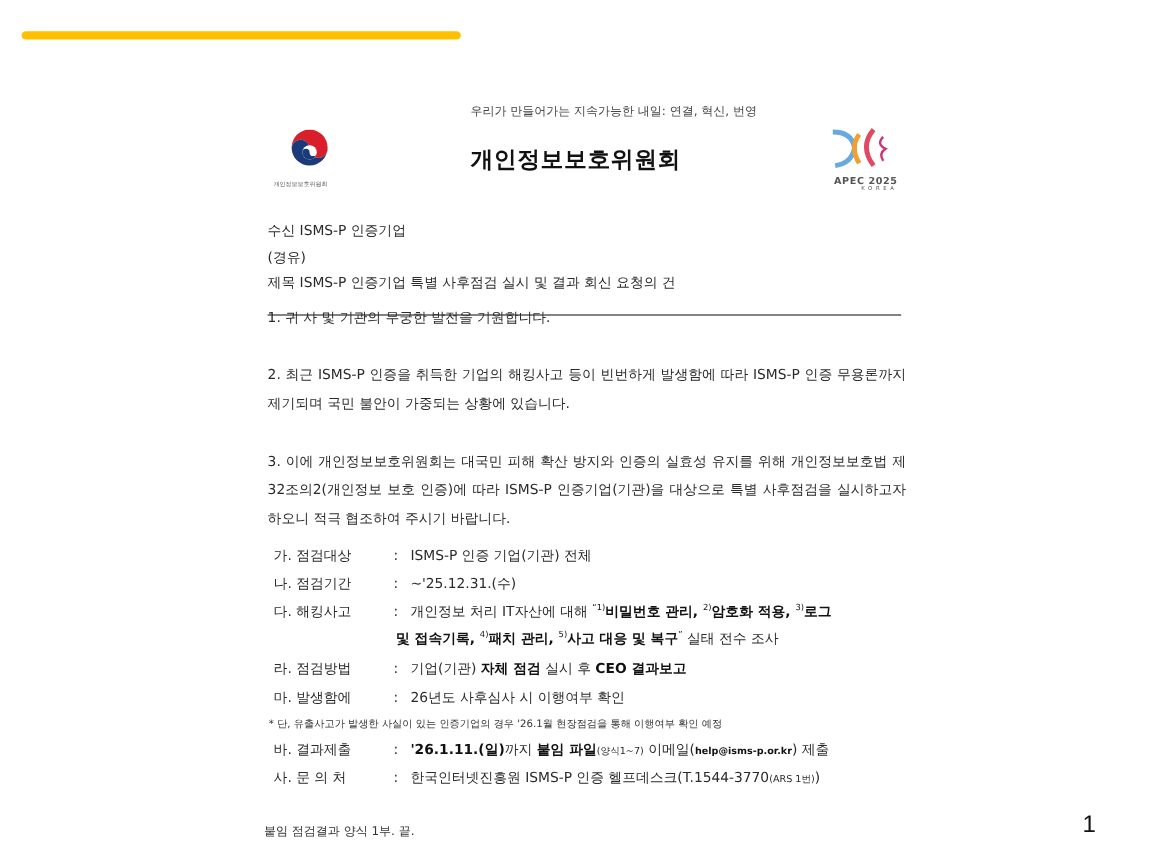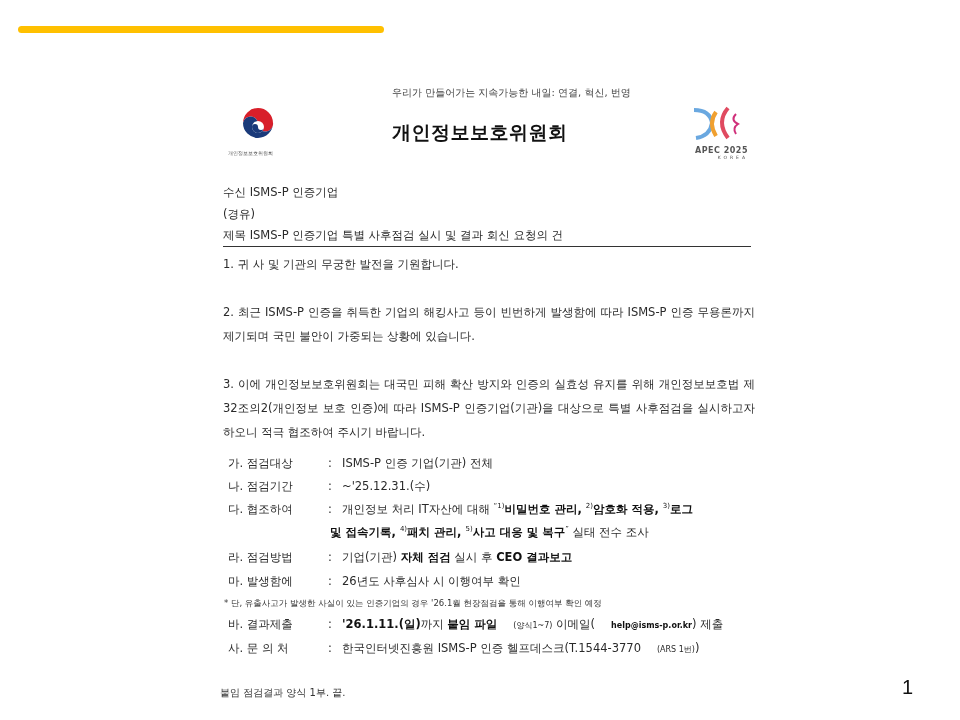--- a/index.html
+++ b/index.html
@@ -21,30 +21,30 @@
     .org-title {
       position: absolute; left: 172px; top: 120px; font-size: 19px; font-weight: bold;
       color: #111; letter-spacing: 0.5px; white-space: nowrap;
     }
     .logo-right { position: absolute; left: 464px; top: 104px; width: 64px; height: 62px; text-align: right; }
     .logo-right .apec { font-size: 8px; font-weight: bold; color: #555; letter-spacing: 0.5px; margin-top: 0px; }
     .logo-right .korea { font-size: 4.5px; color: #555; letter-spacing: 3px; }
     .line { position: absolute; left: 3px; font-size: 11.5px; white-space: nowrap; color: #2a2a2a; }
     .subject {
       position: absolute; left: 3px; top: 228px; width: 528px; font-size: 11.5px;
-      border-bottom: 1.5px solid #333; padding-bottom: 3px; white-space: nowrap;
+      border-bottom: 1.5px solid #333; padding-bottom: 19px; white-space: nowrap;
     }
     .para { position: absolute; left: 3px; width: 532px; font-size: 11.5px; line-height: 24px; text-align: justify; }
     .item { position: absolute; left: 8px; font-size: 11.5px; white-space: nowrap; }
     .item .lbl { display: inline-block; width: 100px; }
     .item .colon { display: inline-block; width: 14px; }
     .b { font-weight: bold; color: #111; }
     .u { text-decoration-thickness: 1.5px; }
     .sup { font-size: 7px; vertical-align: super; font-weight: normal; }
-    .small { font-size: 8px; padding-left: 16px; }
+    .small { font-size: 8px; }
     .note { position: absolute; left: 4px; top: 598px; font-size: 8.5px; white-space: nowrap; color: #333; }
     .attach { position: absolute; left: 0px; top: 686px; font-size: 10px; white-space: nowrap; color: #333; }
     .page-num {
       position: absolute; left: 902px; top: 676px; font-size: 20px; color: #111;
       font-family: "Liberation Sans", sans-serif;
     }
   </style>
 </head>
 <body>
 
@@ -85,21 +85,21 @@
   <div class="para" style="top:300px">2. 최근 ISMS-P 인증을 취득한 기업의 해킹사고 등이 빈번하게 발생함에 따라 ISMS-P 인증 무용론까지 제기되며 국민 불안이 가중되는 상황에 있습니다.</div>
   <div class="para" style="top:372px">3. 이에 개인정보보호위원회는 대국민 피해 확산 방지와 인증의 실효성 유지를 위해 개인정보보호법 제32조의2(개인정보 보호 인증)에 따라 ISMS-P 인증기업(기관)을 대상으로 특별 사후점검을 실시하고자 하오니 적극 협조하여 주시기 바랍니다.</div>
 
   <div class="item" style="top:456px">
     <span class="lbl">가. 점검대상</span><span class="colon">:</span><span>ISMS-P 인증 기업(기관) 전체</span>
   </div>
   <div class="item" style="top:479px">
     <span class="lbl">나. 점검기간</span><span class="colon">:</span><span>~'25.12.31.(수)</span>
   </div>
   <div class="item" style="top:502px">
-    <span class="lbl">다. 협조하여</span><span class="colon">:</span><span>개인정보 처리 IT자산에 대해 </span><span class="b u"><span class="sup">“</span><span class="sup">1)</span><span>비밀번호 관리</span><span>, </span><span class="sup">2)</span><span>암호화 적용</span><span>, </span><span class="sup">3)</span><span>로그</span></span>
+    <span class="lbl">다. 해킹사고</span><span class="colon">:</span><span>개인정보 처리 IT자산에 대해 </span><span class="b u"><span class="sup">“</span><span class="sup">1)</span><span>비밀번호 관리</span><span>, </span><span class="sup">2)</span><span>암호화 적용</span><span>, </span><span class="sup">3)</span><span>로그</span></span>
   </div>
   <div class="item" style="top:525px; left:110px">
     <span class="b u"><span>및 접속기록</span><span>, </span><span class="sup">4)</span><span>패치 관리</span><span>, </span><span class="sup">5)</span><span>사고 대응 및 복구</span><span class="sup">”</span></span><span> 실태 전수 조사</span>
   </div>
   <div class="item" style="top:550px">
     <span class="lbl">라. 점검방법</span><span class="colon">:</span><span>기업(기관) </span><span class="b">자체 점검</span><span> 실시 후 </span><span class="b">CEO 결과보고</span>
   </div>
   <div class="item" style="top:574px">
     <span class="lbl">마. 발생함에</span><span class="colon">:</span><span>26년도 사후심사 시 이행여부 확인</span>
   </div>

